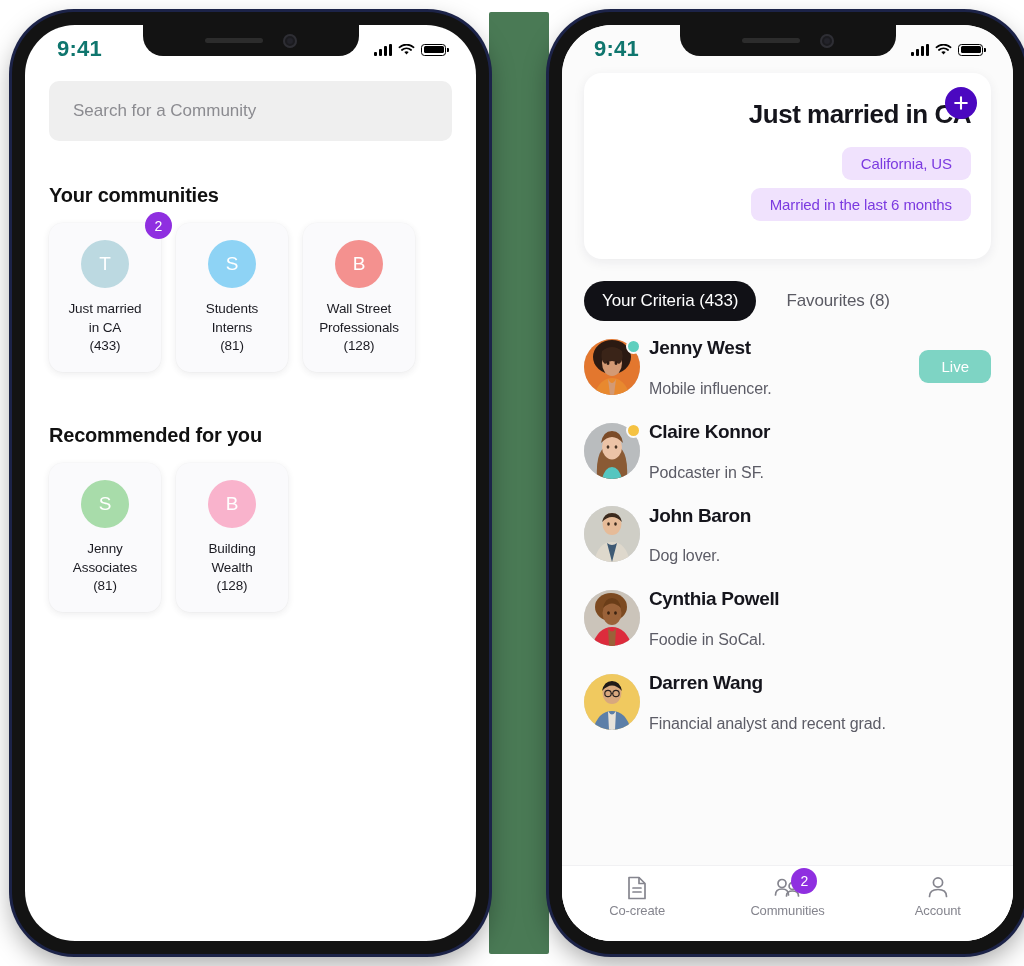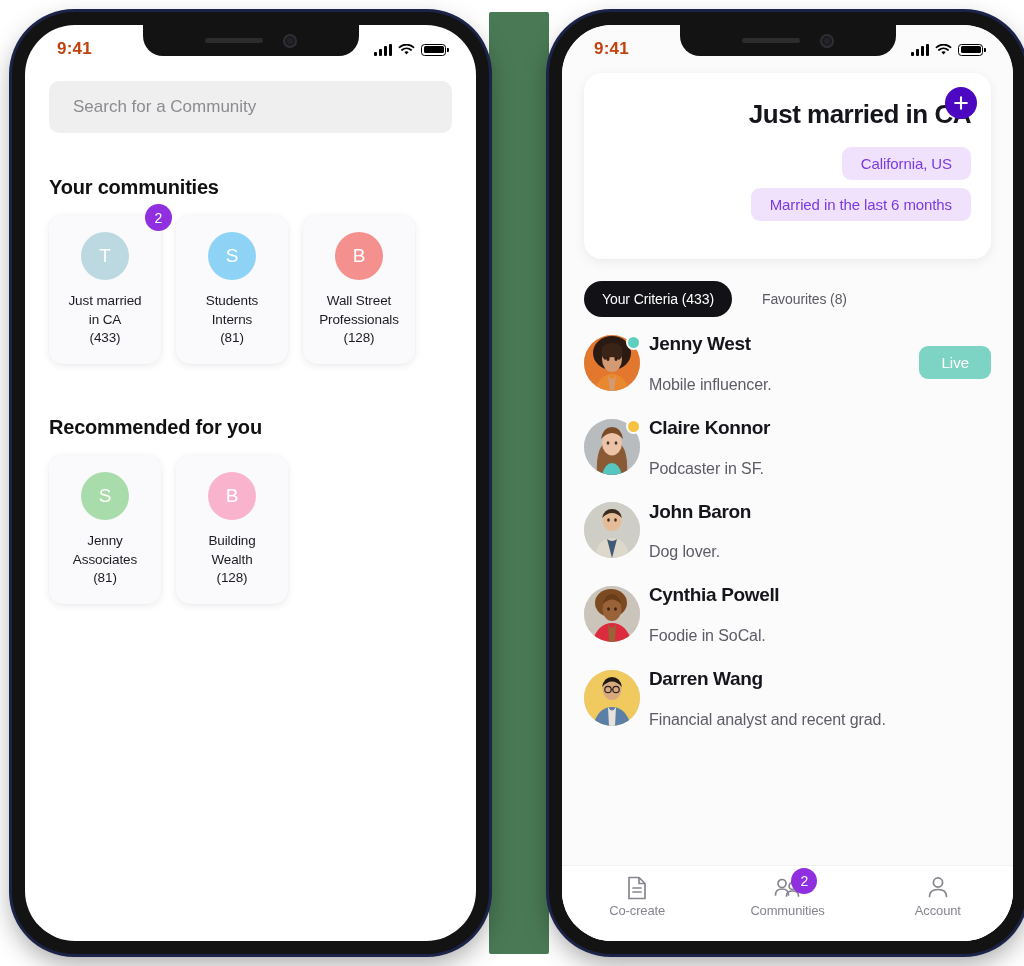--- a/index.html
+++ b/index.html
@@ -101,23 +101,23 @@
     top: 0; left: 0; right: 0;
     height: 46px;
     display: flex;
     align-items: center;
     justify-content: space-between;
     padding: 0 30px 0 32px;
     box-sizing: border-box;
     z-index: 20;
   }
   .status-time {
-    font-size: 17px;
+    font-size: 22px;
     font-weight: bold;
-    color: #c2410c;
+    color: #0f766e;
     letter-spacing: 0.2px;
     margin-top: 2px;
   }
   .status-right {
     display: flex;
     align-items: center;
     gap: 6px;
     margin-top: 3px;
   }
   .bars { display: flex; align-items: flex-end; gap: 2px; height: 12px; }
@@ -137,21 +137,21 @@
   .battery::after {
     content:""; position:absolute; right:-3.5px; top:3.3px;
     width: 2px; height: 4.5px; background:#000; border-radius: 0 1px 1px 0;
   }
   .battery span { display:block; width:100%; height:100%; background:#000; border-radius:1.5px; }
 
   
   .left-content { padding: 56px 24px 0 24px; }
 
   .search-box {
-    height: 52px;
+    height: 60px;
     background: #efefef;
     border-radius: 10px;
     display: flex;
     align-items: center;
     padding: 0 22px;
     box-sizing: border-box;
   }
   .search-box input {
     border: none;
     background: transparent;
@@ -279,21 +279,21 @@
     letter-spacing: -0.1px;
   }
 
   .tabs {
     display: flex;
     align-items: center;
     gap: 12px;
     padding: 22px 22px 4px 22px;
   }
   .tab {
-    font-size: 14px;
+    font-size: 17px;
     padding: 10px 18px;
     border-radius: 20px;
     color: #5a5a63;
     cursor: pointer;
     letter-spacing: -0.1px;
   }
   .tab.active {
     background: #111116;
     color: #ffffff;
     font-weight: 500;

